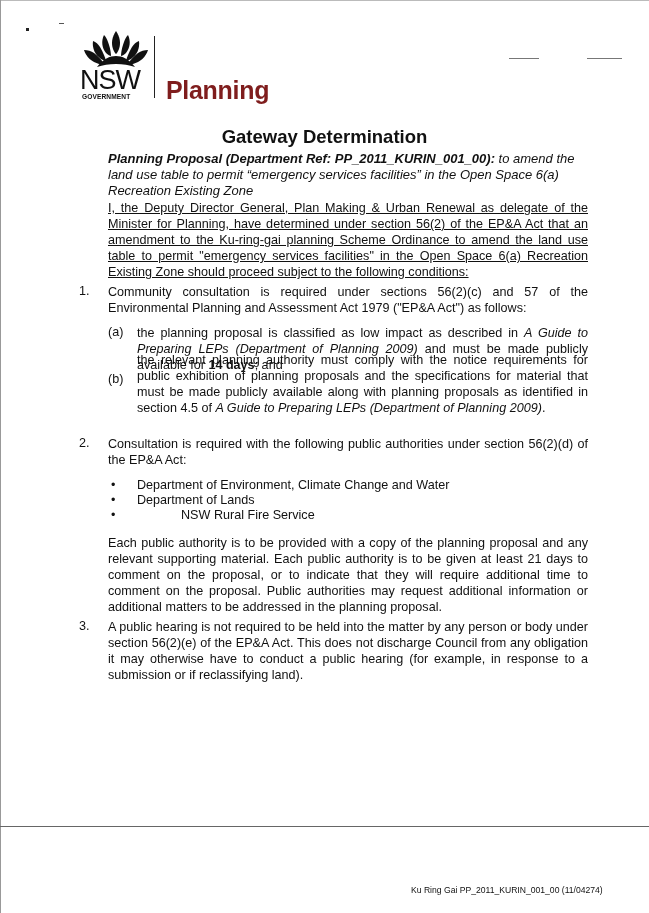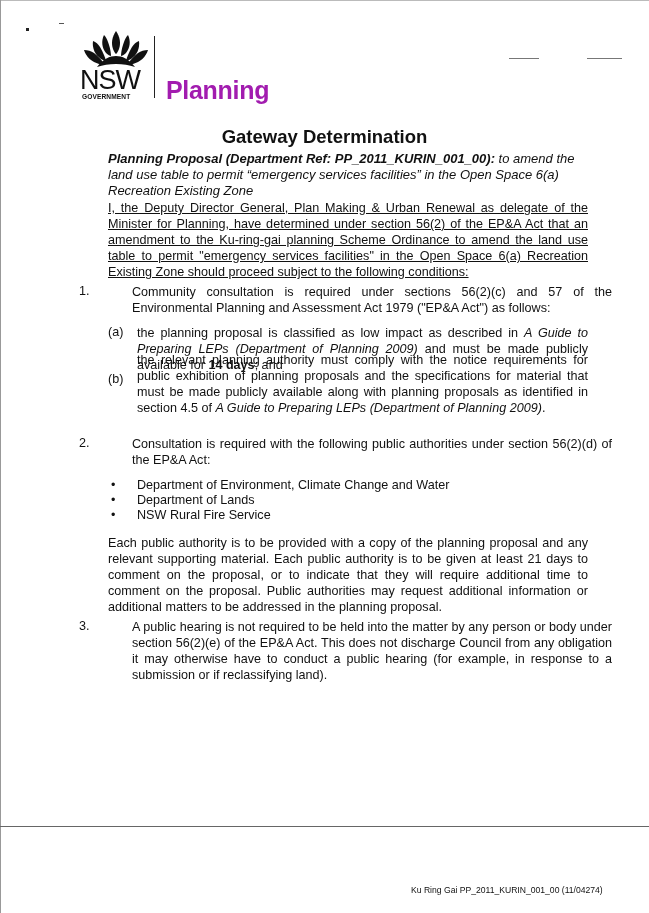--- a/index.html
+++ b/index.html
@@ -10,36 +10,36 @@
   .speck { position: absolute; background: #222; }
   .scan-dash { position: absolute; height: 1px; background: #777; }
 
   .logo { position: absolute; left: 79px; top: 29px; width: 75px; height: 76px; }
   .logo-divider { position: absolute; left: 154px; top: 36px; width: 1px; height: 62px; background: #222; }
   .nsw-text { position: absolute; left: 80px; top: 67px; font-weight: normal; font-size: 27px;
               letter-spacing: -1px; line-height: 1; color: #111; }
   .gov-text { position: absolute; left: 82px; top: 93px; font-size: 6.6px; font-weight: bold;
               letter-spacing: 0.1px; color: #111; }
   .planning-logo { position: absolute; left: 166px; top: 76px; font-size: 25px; font-weight: bold;
-                   color: #a21caf; letter-spacing: -0.3px; }
+                   color: #7f1d1d; letter-spacing: -0.3px; }
 
   .title { position: absolute; left: 0; width: 649px; top: 126px; text-align: center;
            font-size: 18.5px; font-weight: bold; color: #111; }
 
   .subtitle { position: absolute; left: 108px; width: 492px; top: 151px; font-size: 13px;
               line-height: 16px; font-style: italic; }
   .subtitle b { font-weight: bold; }
 
   .para { position: absolute; left: 108px; width: 480px; font-size: 12.6px; line-height: 16px;
           text-align: justify; }
   .intro { top: 200px; text-decoration: underline; }
 
   .num { position: absolute; left: 79px; font-size: 12.6px; }
   .num-body { position: absolute; left: 108px; width: 480px; font-size: 12.6px; line-height: 16px;
-              text-align: justify; margin-left: 24px; }
+              text-align: justify; }
   .sub-label { position: absolute; left: 108px; font-size: 12.6px; }
   .sub-body { position: absolute; left: 137px; width: 451px; font-size: 12.6px; line-height: 16px;
               text-align: justify; }
   .bullet { position: absolute; left: 111px; font-size: 12.6px; }
   .bullet-text { position: absolute; left: 137px; font-size: 12.6px; }
   .indent-para { position: absolute; left: 108px; width: 480px; font-size: 12.6px; line-height: 16px;
                  text-align: justify; }
   i { font-style: italic; }
 
   .footer-line { position: absolute; left: 0; top: 826px; width: 649px; height: 1px; background: #666; }
@@ -94,21 +94,21 @@
 </div>
 
 <div class="num" style="top:436px;">2.</div>
 <div class="num-body" style="top:436px;">Consultation is required with the following public authorities under section 56(2)(d) of the EP&amp;A Act:</div>
 
 <div class="bullet" style="top:478px;">•</div>
 <div class="bullet-text" style="top:478px;">Department of Environment, Climate Change and Water</div>
 <div class="bullet" style="top:493px;">•</div>
 <div class="bullet-text" style="top:493px;">Department of Lands</div>
 <div class="bullet" style="top:508px;">•</div>
-<div class="bullet-text" style="top:508px;">NSW Rural Fire Service</div>
+<div class="bullet-text" style="top:508px;margin-left:44px;">NSW Rural Fire Service</div>
 
 <div class="indent-para" style="top:535px;">Each public authority is to be provided with a copy of the planning proposal and any relevant supporting material.  Each public authority is to be given at least 21 days to comment on the proposal, or to indicate that they will require additional time to comment on the proposal.  Public authorities may request additional information or additional matters to be addressed in the planning proposal.</div>
 
 <div class="num" style="top:619px;">3.</div>
 <div class="num-body" style="top:619px;">A public hearing is not required to be held into the matter by any person or body under section 56(2)(e) of the EP&amp;A Act.  This does not discharge Council from any obligation it may otherwise have to conduct a public hearing (for example, in response to a submission or if reclassifying land).</div>
 
 <div class="footer-line"></div>
 <div class="footer-ref">Ku Ring Gai PP_2011_KURIN_001_00 (11/04274)</div>
 
 </body></html>

